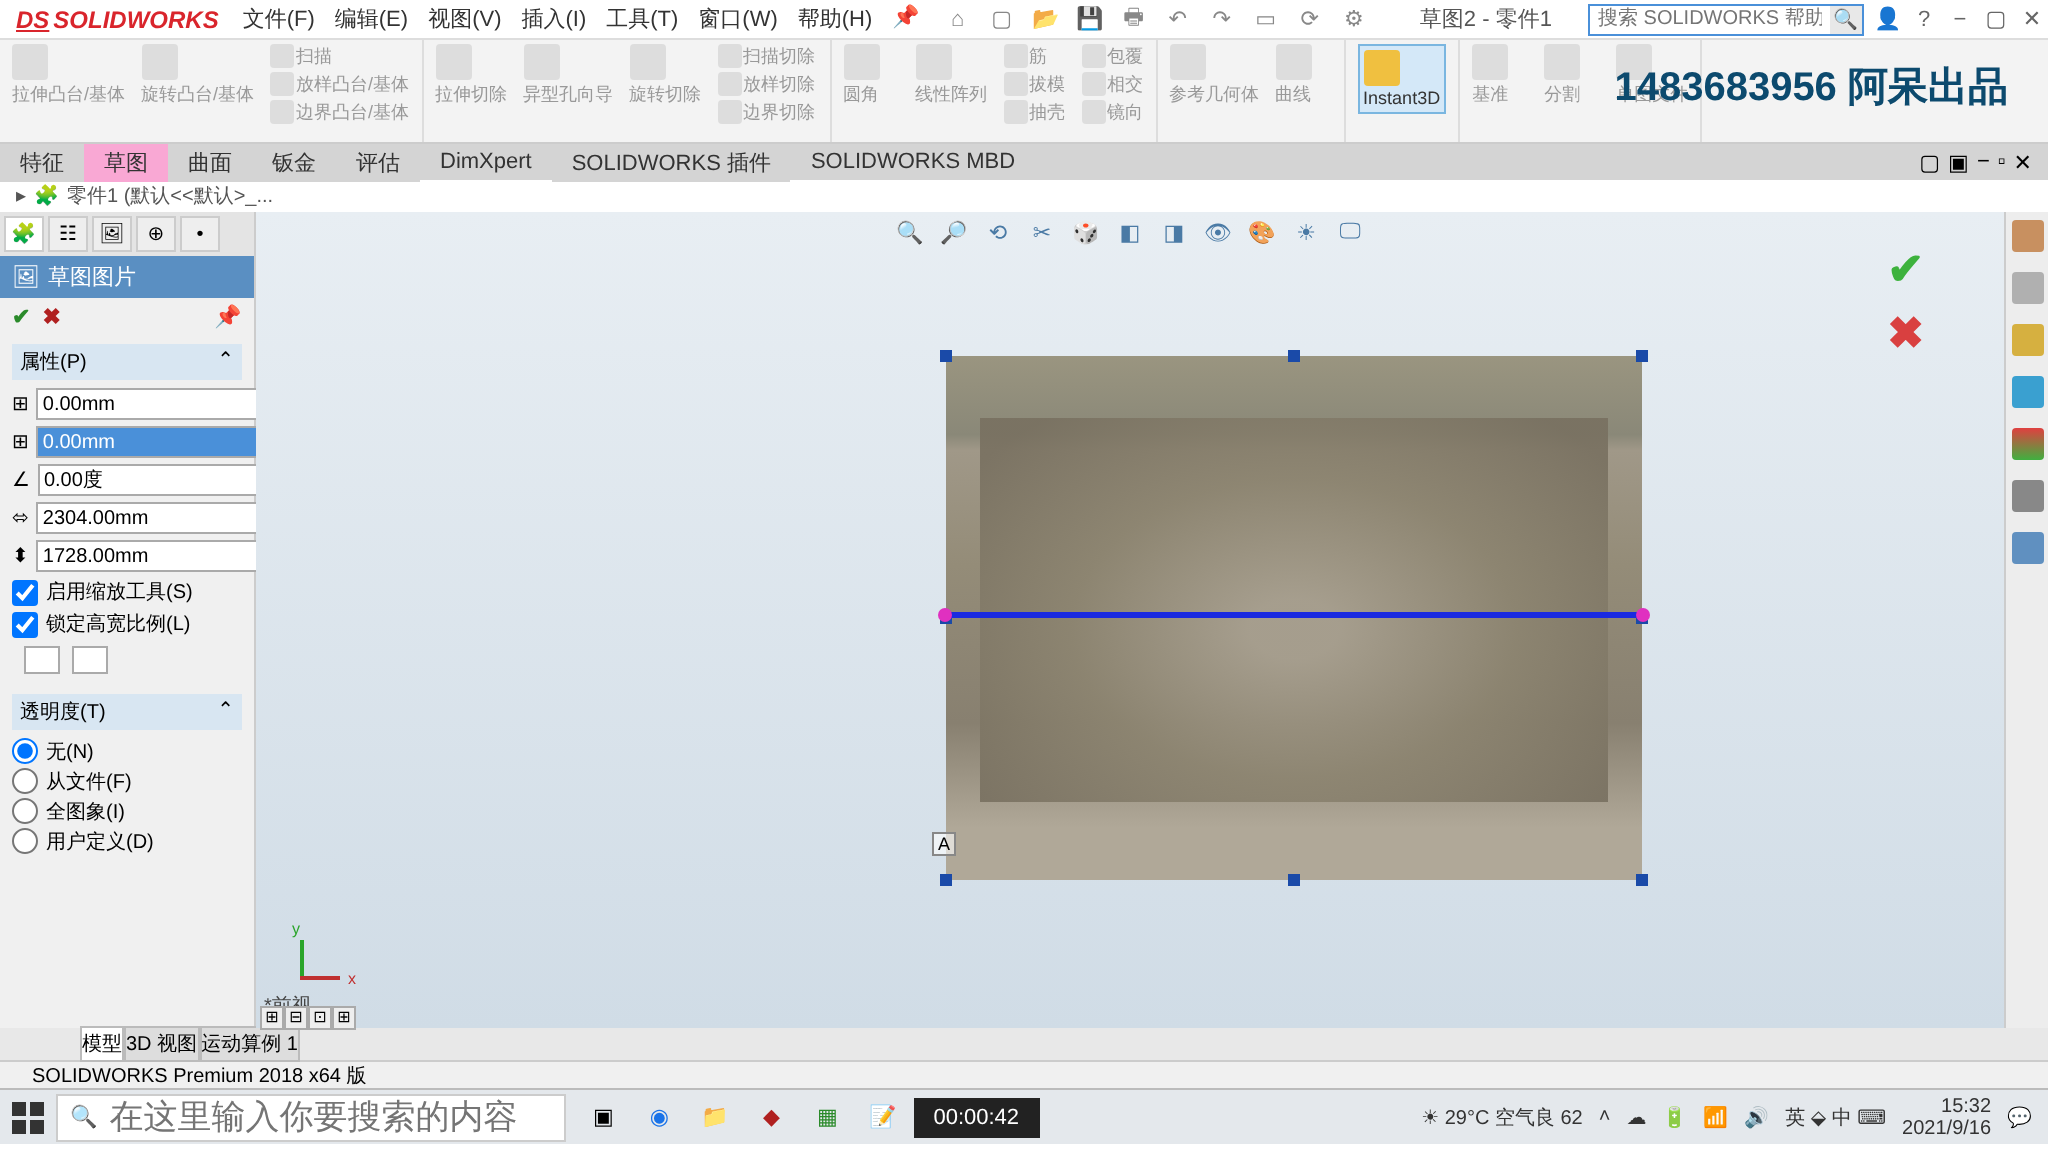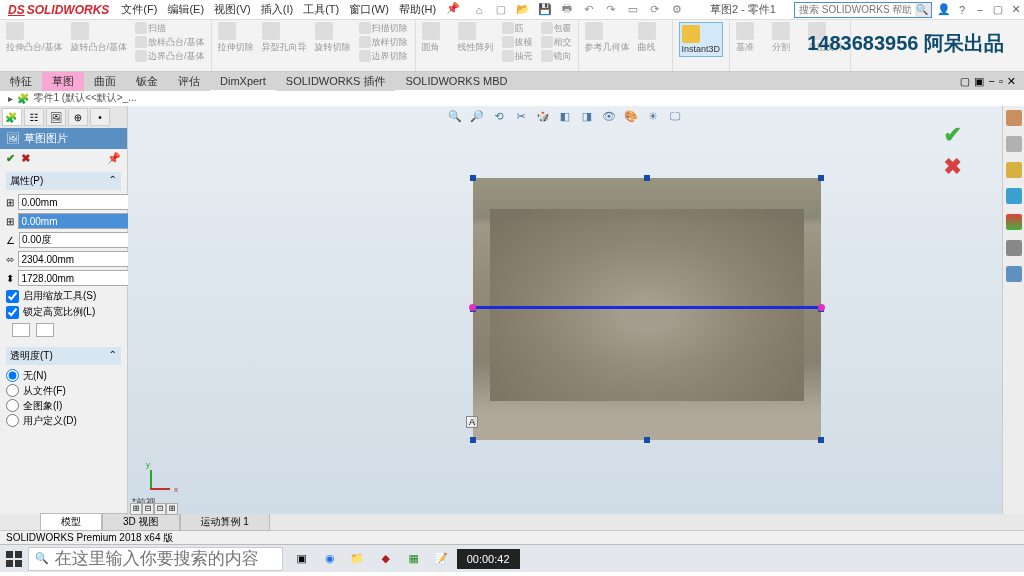--- a/index.html
+++ b/index.html
@@ -82,24 +82,24 @@
 .triad .ylbl { position: absolute; left: -2px; top: -6px; font-size: 8px; color: #2aa52a; }
 .triad .xlbl { position: absolute; right: -4px; bottom: -2px; font-size: 8px; color: #c03030; }
 .view-label { position: absolute; left: 4px; bottom: 4px; font-size: 10px; color: #444; }
 .pgjump { position: absolute; left: 2px; bottom: -1px; display: flex; gap: 0; }
 .pgjump div { width: 12px; height: 12px; border: 1px solid #aaa; font-size: 8px; text-align: center; background: #eee; }
 
 .right-bar { width: 22px; background: #ededed; border-left: 1px solid #ccc; display: flex; flex-direction: column; align-items: center; padding-top: 4px; gap: 10px; }
 .rb-icon { width: 16px; height: 16px; border-radius: 2px; }
 
 .bottom-tabs { height: 16px; background: #e8e8e8; display: flex; align-items: center; font-size: 10px; padding-left: 40px; gap: 0; }
-.bt-tab { padding: 1px 20px; border: 1px solid #bbb; background: #ddd; }
+.bt-tab { padding: 1px 0; border: 1px solid #bbb; background: #ddd; }
 .bt-tab.active { background: #fff; }
 
-.statusbar { height: 14px; background: #f0f0f0; display: flex; align-items: center; font-size: 10px; padding: 0 6px; border-top: 1px solid #ccc; }
+.statusbar { height: 14px; background: #f0f0f0; display: flex; align-items: center; font-size: 10px; padding: 0 16px; border-top: 1px solid #ccc; }
 .statusbar .left { }
 .statusbar .right { margin-left: auto; display: flex; gap: 12px; }
 
 .taskbar { height: 28px; background: #e4e8ec; display: flex; align-items: center; border-top: 1px solid #bbb; }
 .tb-start { width: 28px; height: 28px; display: flex; align-items: center; justify-content: center; }
 .tb-start svg { width: 16px; height: 16px; }
 .tb-search { display: flex; align-items: center; background: #fff; height: 24px; flex: 0 0 230px; border: 1px solid #ccc; margin-right: 6px; padding: 0 6px; gap: 6px; }
 .tb-search input { border: none; outline: none; font-size: 17px; flex: 1; }
 .tb-icons { display: flex; gap: 2px; }
 .tb-icon { width: 26px; height: 26px; display: flex; align-items: center; justify-content: center; }
@@ -494,13 +494,27 @@
   </div>
   <div class="tb-icons">
     <div class="tb-icon">▣</div>
     <div class="tb-icon" style="color:#1a73e8">◉</div>
     <div class="tb-icon" style="color:#f0c040">📁</div>
     <div class="tb-icon" style="color:#b02020">◆</div>
     <div class="tb-icon" style="color:#2a8a2a">▦</div>
     <div class="tb-icon">📝</div>
   </div>
   <div class="tb-timer">00:00:42</div>
+  <div class="tb-tray">
+    <span>☀ <span>29°C 空气良 62</span></span>
+    <span>˄</span>
+    <span>☁</span>
+    <span>🔋</span>
+    <span>📶</span>
+    <span>🔊</span>
+    <span>英 ⬙ 中 ⌨</span>
+    <div class="tb-time">
+      <div>15:32</div>
+      <div>2021/9/16</div>
+    </div>
+    <span>💬</span>
+  </div>
 </div>
 
 </body></html>

